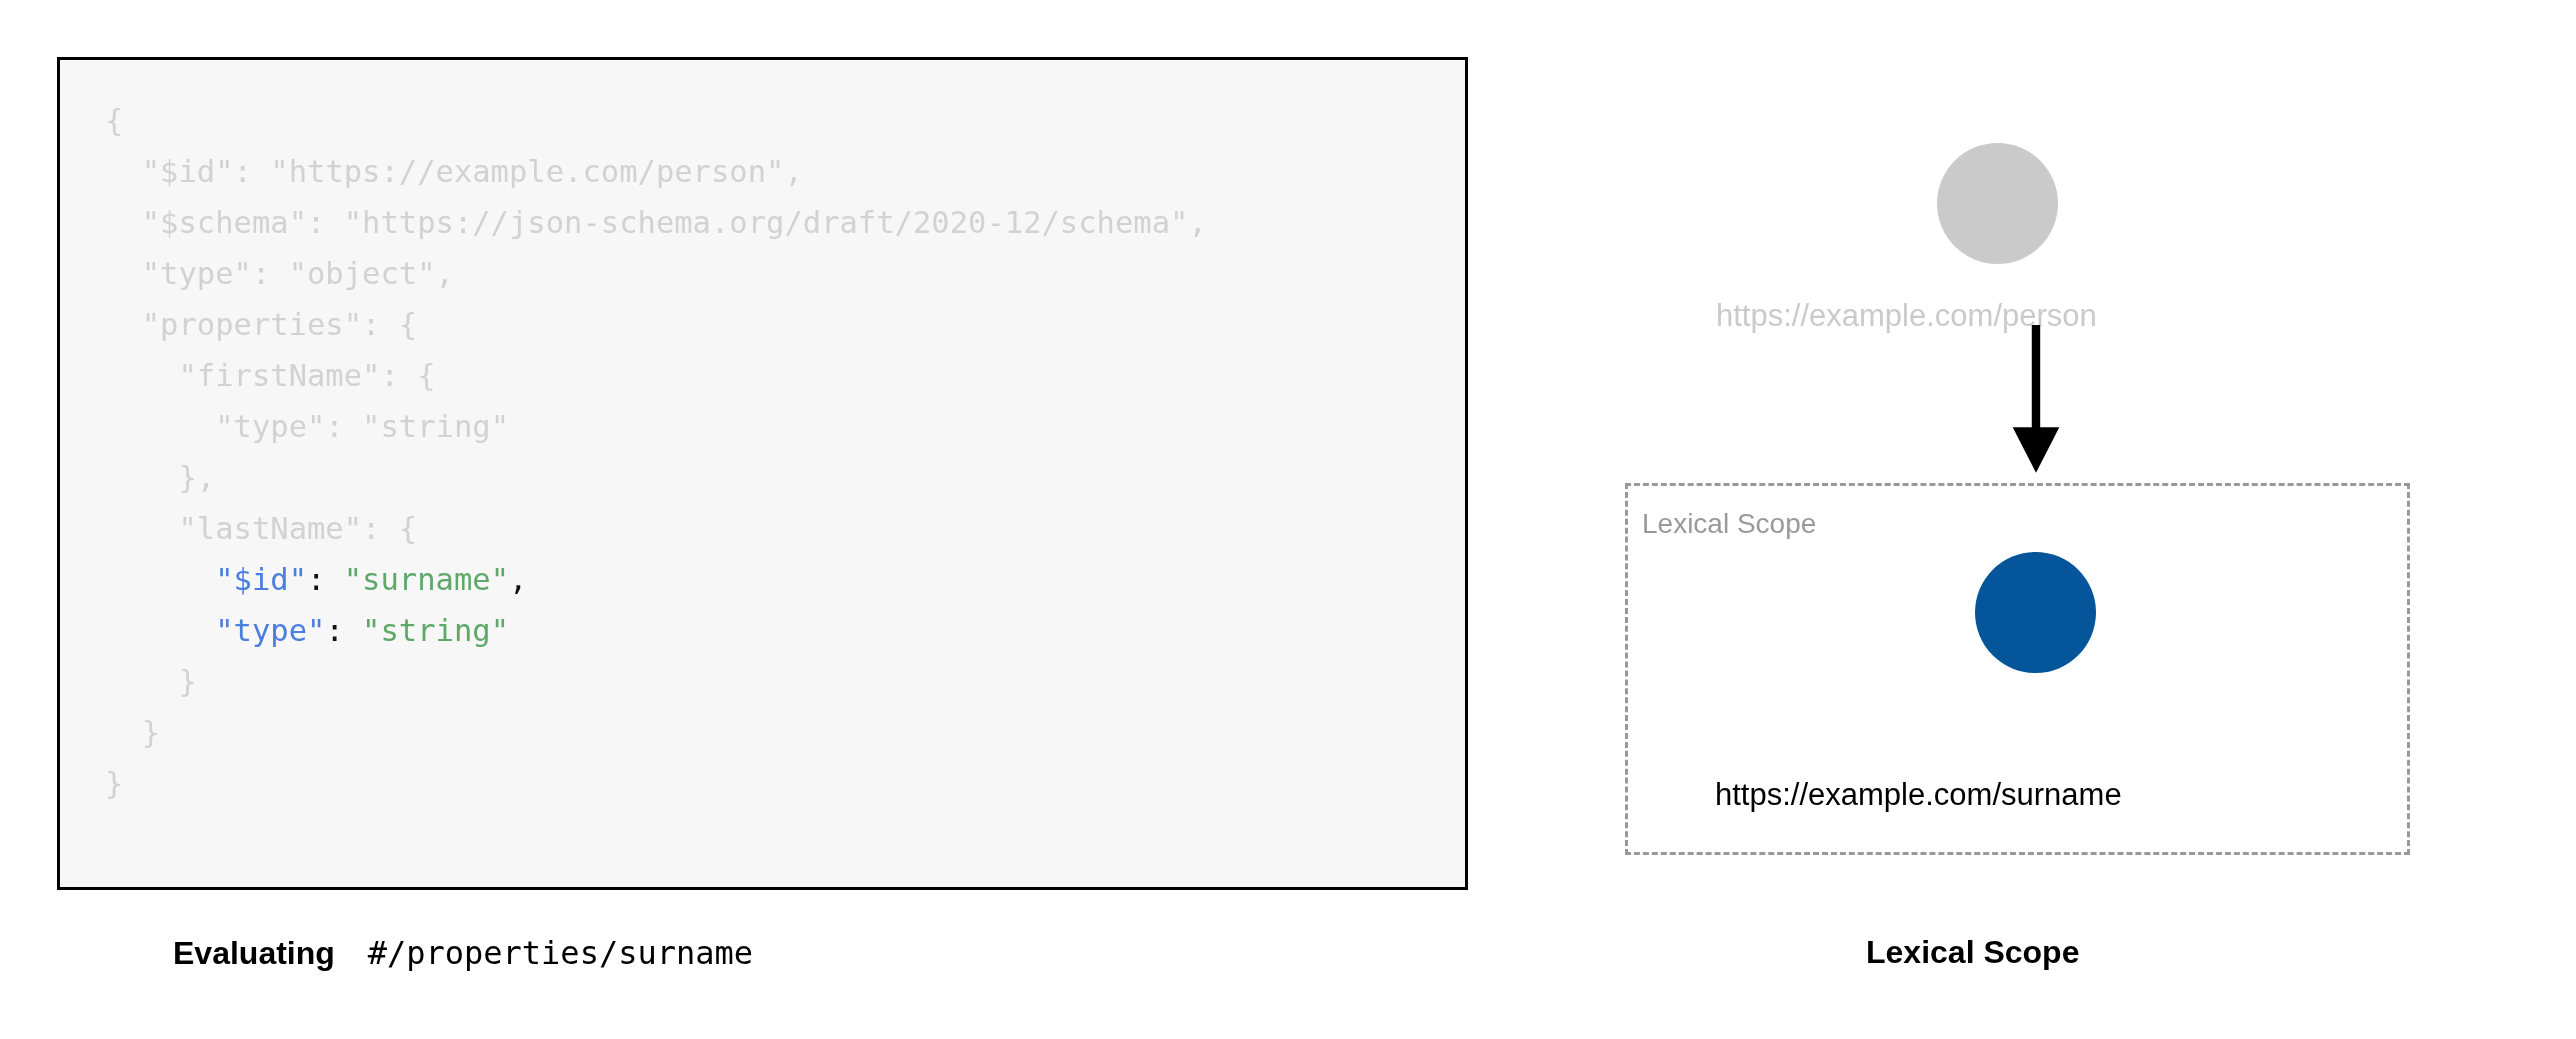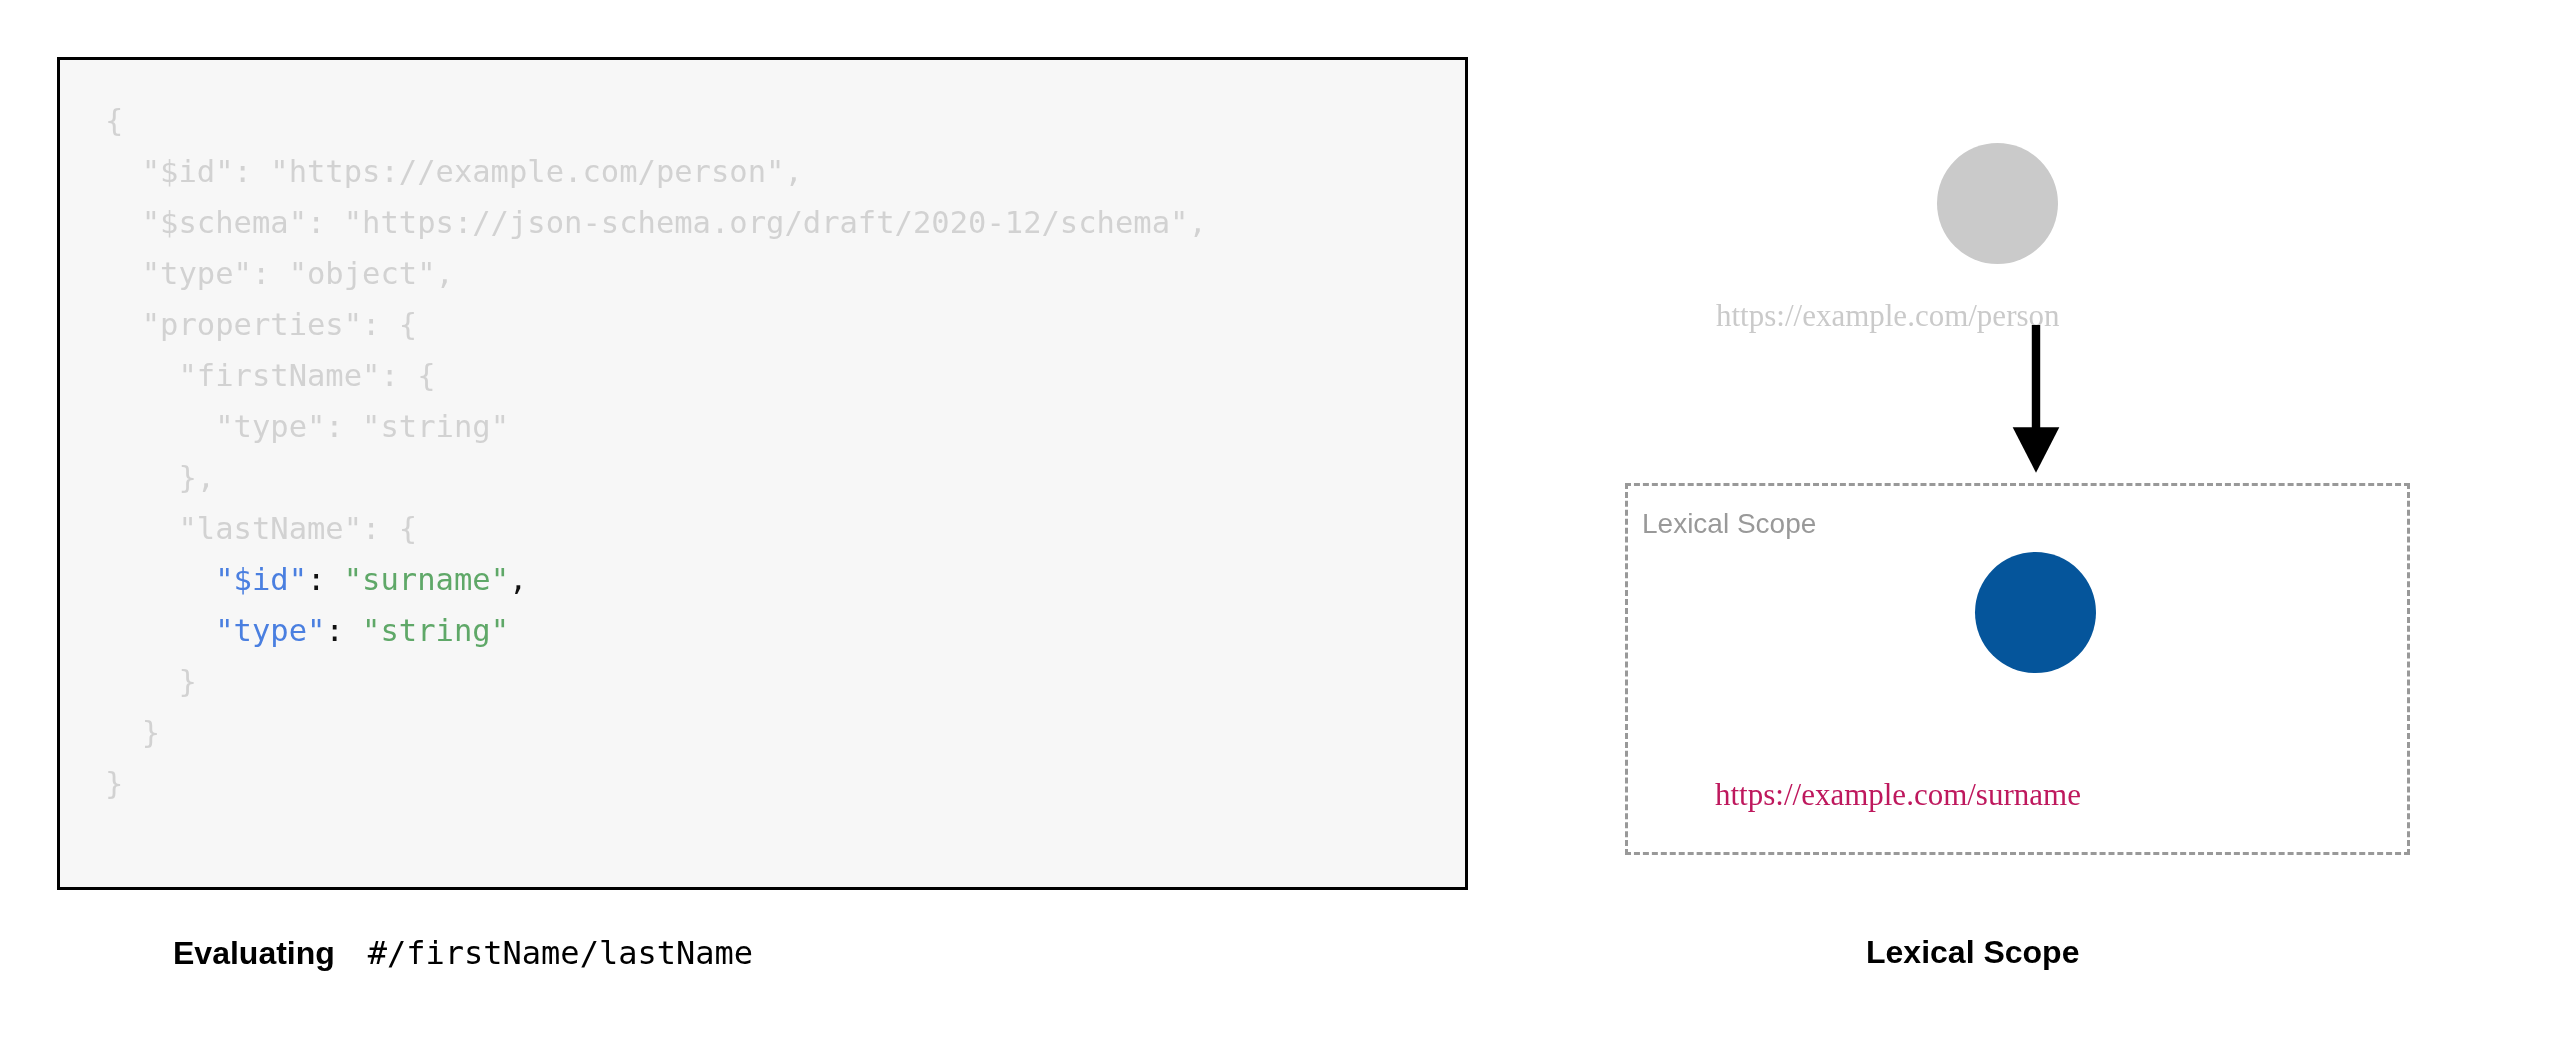--- a/index.html
+++ b/index.html
@@ -84,33 +84,33 @@
   #circle-surname {
     left: 429px;
     top: 513px;
     width: 121px;
     height: 121px;
     background: #05559b;
   }
 
   .node-label {
     position: absolute;
-    font-family: Liberation Serif, serif;
+    font-family: Liberation Sans, sans-serif;
     font-size: 31px;
     white-space: nowrap;
   }
   #label-person {
     left: 170px;
     top: 259px;
     color: #cacaca;
   }
   #label-surname {
     left: 169px;
     top: 738px;
-    color: #be185d;
+    color: #000000;
   }
 
   
   #arrow-down {
     position: absolute;
     left: 425px;
     top: 286px;
     width: 130px;
     height: 149px;
     overflow: visible;
@@ -137,21 +137,21 @@
   }
 </style>
 </head>
 <body>
 
 <div id="code-panel">
   <div id="code-block"><div class="code-line"><span></span><span class="tok-dim">{</span></div><div class="code-line"><span>  </span><span class="tok-dim">"$id": "https://example.com/person",</span></div><div class="code-line"><span>  </span><span class="tok-dim">"$schema": "https://json-schema.org/draft/2020-12/schema",</span></div><div class="code-line"><span>  </span><span class="tok-dim">"type": "object",</span></div><div class="code-line"><span>  </span><span class="tok-dim">"properties": {</span></div><div class="code-line"><span>    </span><span class="tok-dim">"firstName": {</span></div><div class="code-line"><span>      </span><span class="tok-dim">"type": "string"</span></div><div class="code-line"><span>    </span><span class="tok-dim">},</span></div><div class="code-line"><span>    </span><span class="tok-dim">"lastName": {</span></div><div class="code-line"><span>      </span><span class="tok-key">"$id"</span><span class="tok-punct">: </span><span class="tok-str">"surname"</span><span class="tok-punct">,</span></div><div class="code-line"><span>      </span><span class="tok-key">"type"</span><span class="tok-punct">: </span><span class="tok-str">"string"</span></div><div class="code-line"><span>    </span><span class="tok-dim">}</span></div><div class="code-line"><span>  </span><span class="tok-dim">}</span></div><div class="code-line"><span></span><span class="tok-dim">}</span></div></div>
 </div>
 
 <div class="caption" id="caption-left">
-  <span class="cap-bold">Evaluating</span><span class="cap-bold"> </span><span class="cap-mono">#/firstName/lastName</span>
+  <span class="cap-bold">Evaluating</span><span class="cap-bold"> </span><span class="cap-mono">#/properties/surname</span>
 </div>
 
 <div id="diagram-panel">
 
   <div class="node-circle" id="circle-person"></div>
   <div class="node-label" id="label-person">https://example.com/person</div>
 
   <svg id="arrow-down" viewBox="0 0 200 230" xmlns="http://www.w3.org/2000/svg">
     <line x1="100" y1="0" x2="100" y2="182" stroke="#000000" stroke-width="13"></line>
     <polygon points="100,228 64,158 136,158" fill="#000000"></polygon>

